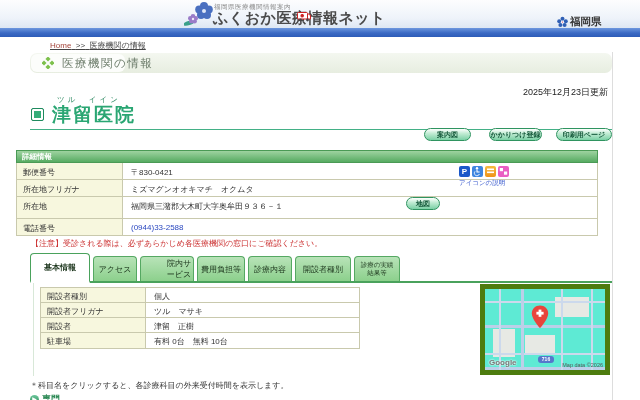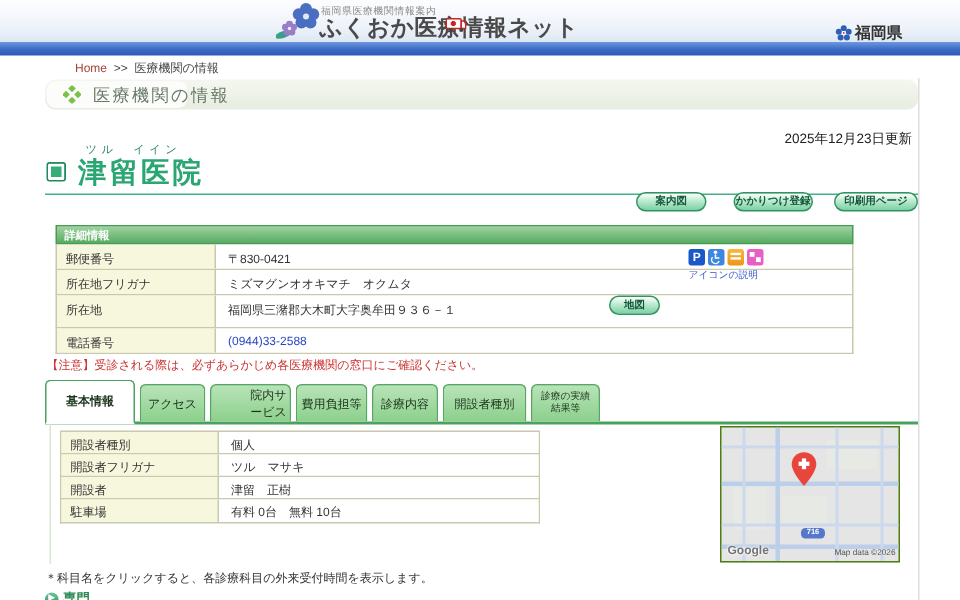--- a/index.html
+++ b/index.html
@@ -13,21 +13,21 @@
   .bluebar { position:absolute; top:28px; left:0; width:640px; height:9px;
              background:linear-gradient(180deg,#6d97de 0%,#3b6ac4 55%,#2d5cb8 100%); }
   .logo { position:absolute; left:184px; top:1px; width:30px; height:27px; }
   .tagline { position:absolute; left:214px; top:3px; font-size:6.5px; color:#8a8a8a; letter-spacing:.5px; }
   .site-title { position:absolute; left:213px; top:9px; font-size:15px; font-weight:bold; color:#4a4a4a; letter-spacing:.5px; }
   .ambulance { position:absolute; left:297px; top:11px; }
   .pref-logo { position:absolute; left:556px; top:15px; display:flex; align-items:center; gap:1px; }
   .pref-name { font-size:10.5px; font-weight:bold; color:#333; }
 
   
-  .breadcrumb { position:absolute; left:50px; top:40px; font-size:8px; color:#444; }
+  .breadcrumb { position:absolute; left:50px; top:40px; font-size:8px; color:#444;text-decoration:underline; }
   .breadcrumb .home { color:#a4443a; text-decoration:none; }
 
   
   .section-bar { position:absolute; left:30px; top:53px; width:582px; height:20px;
                  background:linear-gradient(180deg,#f4f7f0,#e7ede0); border-radius:7px; }
   .section-pill { position:absolute; left:1px; top:1px; width:94px; height:18px; background:#fcfdfb; border-radius:6px; }
   .section-diamond { position:absolute; left:12px; top:4px; }
   .section-title { position:absolute; left:32px; top:3px; font-size:11.5px; color:#6a7a68; letter-spacing:1.5px; }
 
   .updated { position:absolute; left:400px; top:86px; width:208px; text-align:right; font-size:9px; color:#222; }
@@ -41,21 +41,21 @@
 
   .pill { position:absolute; height:13px; border:1px solid #2f9460; border-radius:7px;
           background:linear-gradient(180deg,#ffffff 0%,#c2ecd4 40%,#7bd0a5 100%);
           color:#14583a; font-size:7px; font-weight:bold; text-align:center; line-height:11px; cursor:pointer; }
   .btn-guide { left:424px; top:128px; width:47px; }
   .btn-family { left:489px; top:128px; width:53px; }
   .btn-print { left:556px; top:128px; width:56px; }
   .btn-map { left:406px; top:197px; width:34px; }
 
   
-  .detail { position:absolute; left:37px; top:150px; width:532px; }
+  .detail { position:absolute; left:16px; top:150px; width:582px; }
   .detail-header { height:13px; background:linear-gradient(180deg,#9ed3a0,#57ab62); border:1px solid #4a9a55;
                    color:#fff; font-size:7.5px; font-weight:bold; line-height:12px; padding-left:5px; }
   .drow { display:flex; border:1px solid #c9c9ad; border-top:none; }
   .dlabel { width:106px; background:#f7f7de; font-size:8px; color:#333; padding:4px 0 0 6px; border-right:1px solid #c9c9ad; }
   .dvalue { flex:1; background:#fff; font-size:8px; color:#333; padding:4px 0 0 8px; position:relative; }
   .h17 { height:17px; } .h22 { height:22px; }
   .phone { color:#2b48c0; }
 
   
   .legend { position:absolute; left:459px; top:166px; }
@@ -90,22 +90,22 @@
   .info { position:absolute; left:40px; top:287px; width:320px; border-top:1px solid #c9c9ad; }
   .irow { display:flex; border:1px solid #c9c9ad; border-top:none; }
   .ilabel { width:105px; background:#f7f7de; font-size:8px; color:#333; padding:3px 0 0 6px; border-right:1px solid #c9c9ad; }
   .ivalue { flex:1; background:#fff; font-size:8px; color:#333; padding:3px 0 0 8px; }
   .r15 { height:15px; } .r16 { height:16px; } .r19 { height:19px; }
   .dept-link { color:#2b48c0; cursor:pointer; }
   .dept-link + .dept-link { margin-left:48px; }
   .info-note { position:absolute; left:30px; top:380px; font-size:8px; color:#333; }
 
   
-  .map { position:absolute; left:480px; top:284px; width:120px; height:91px; background:#e5e5e5;
-         border:1px solid #4d7c0f; overflow:hidden; }
+  .map { position:absolute; left:480px; top:284px; width:130px; height:91px; background:#5eead4;
+         border:5px solid #4d7c0f; overflow:hidden; }
   .road { position:absolute; background:#ccd9ec; }
   .road.big { background:#bccfe8; }
   .block { position:absolute; background:#e7e9e4; }
   .marker { position:absolute; left:46px; top:16px; }
   .route-badge { position:absolute; left:53px; top:67px; width:16px; height:7px; background:#5577cc;
                  border-radius:3px; color:#fff; font-size:5px; font-weight:bold; text-align:center; line-height:7px; }
   .g-logo { position:absolute; left:4px; bottom:3px; font-size:8px; font-weight:bold; color:#757575;
             text-shadow:0 0 2px #fff, 0 0 2px #fff; }
   .map-copy { position:absolute; right:2px; bottom:2px; font-size:5.5px; color:#555; }
 

